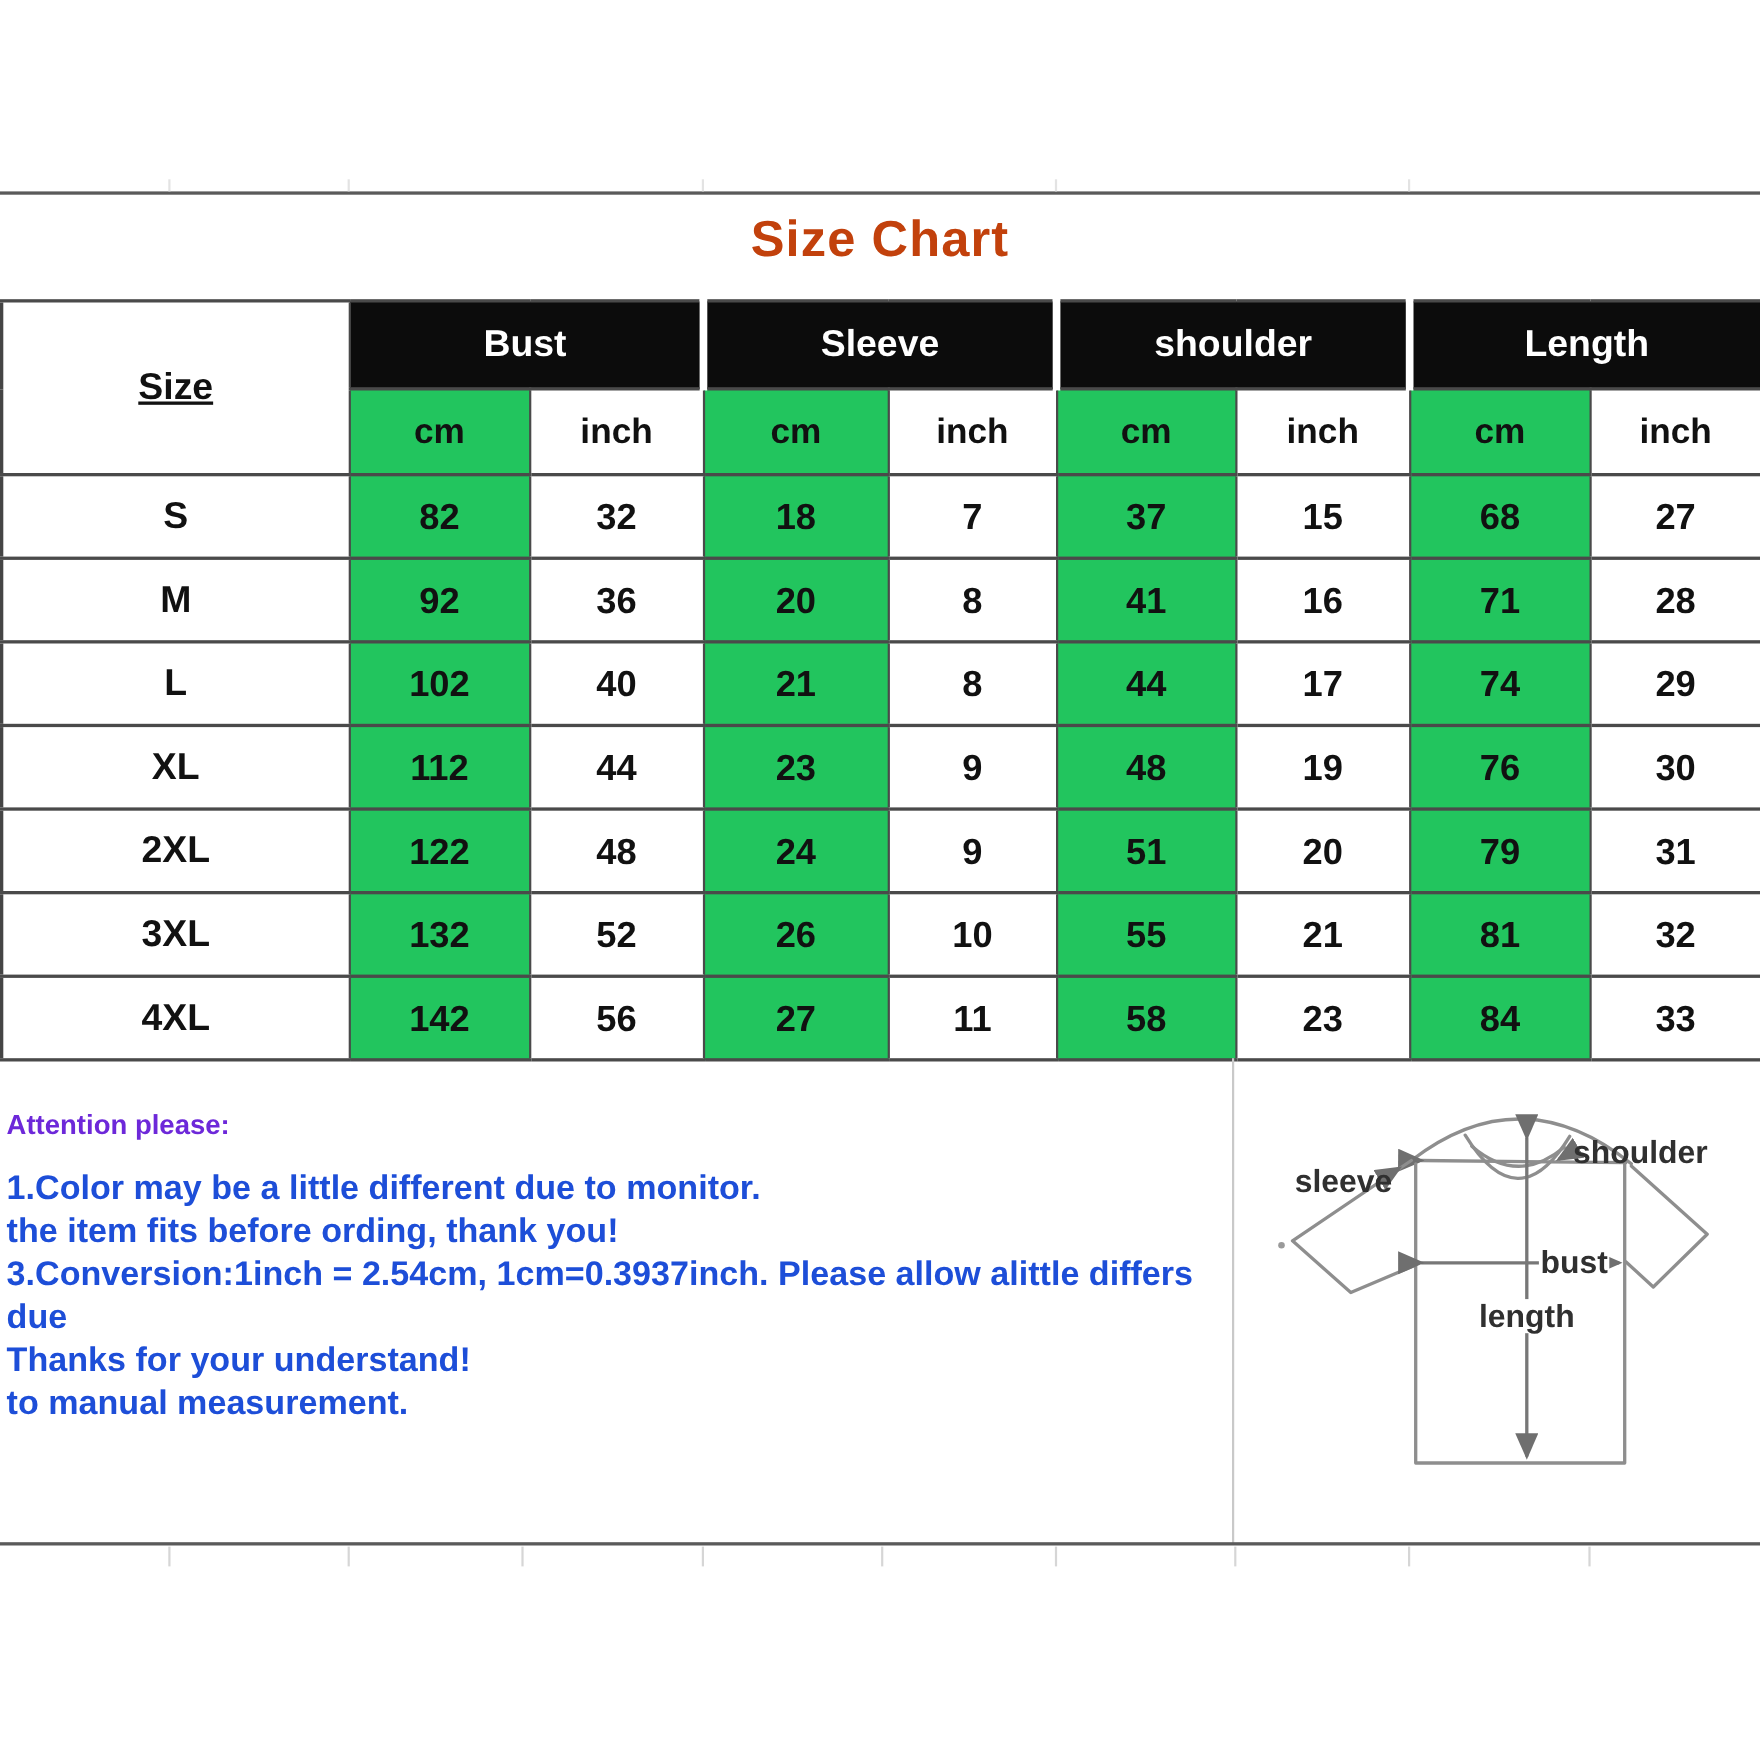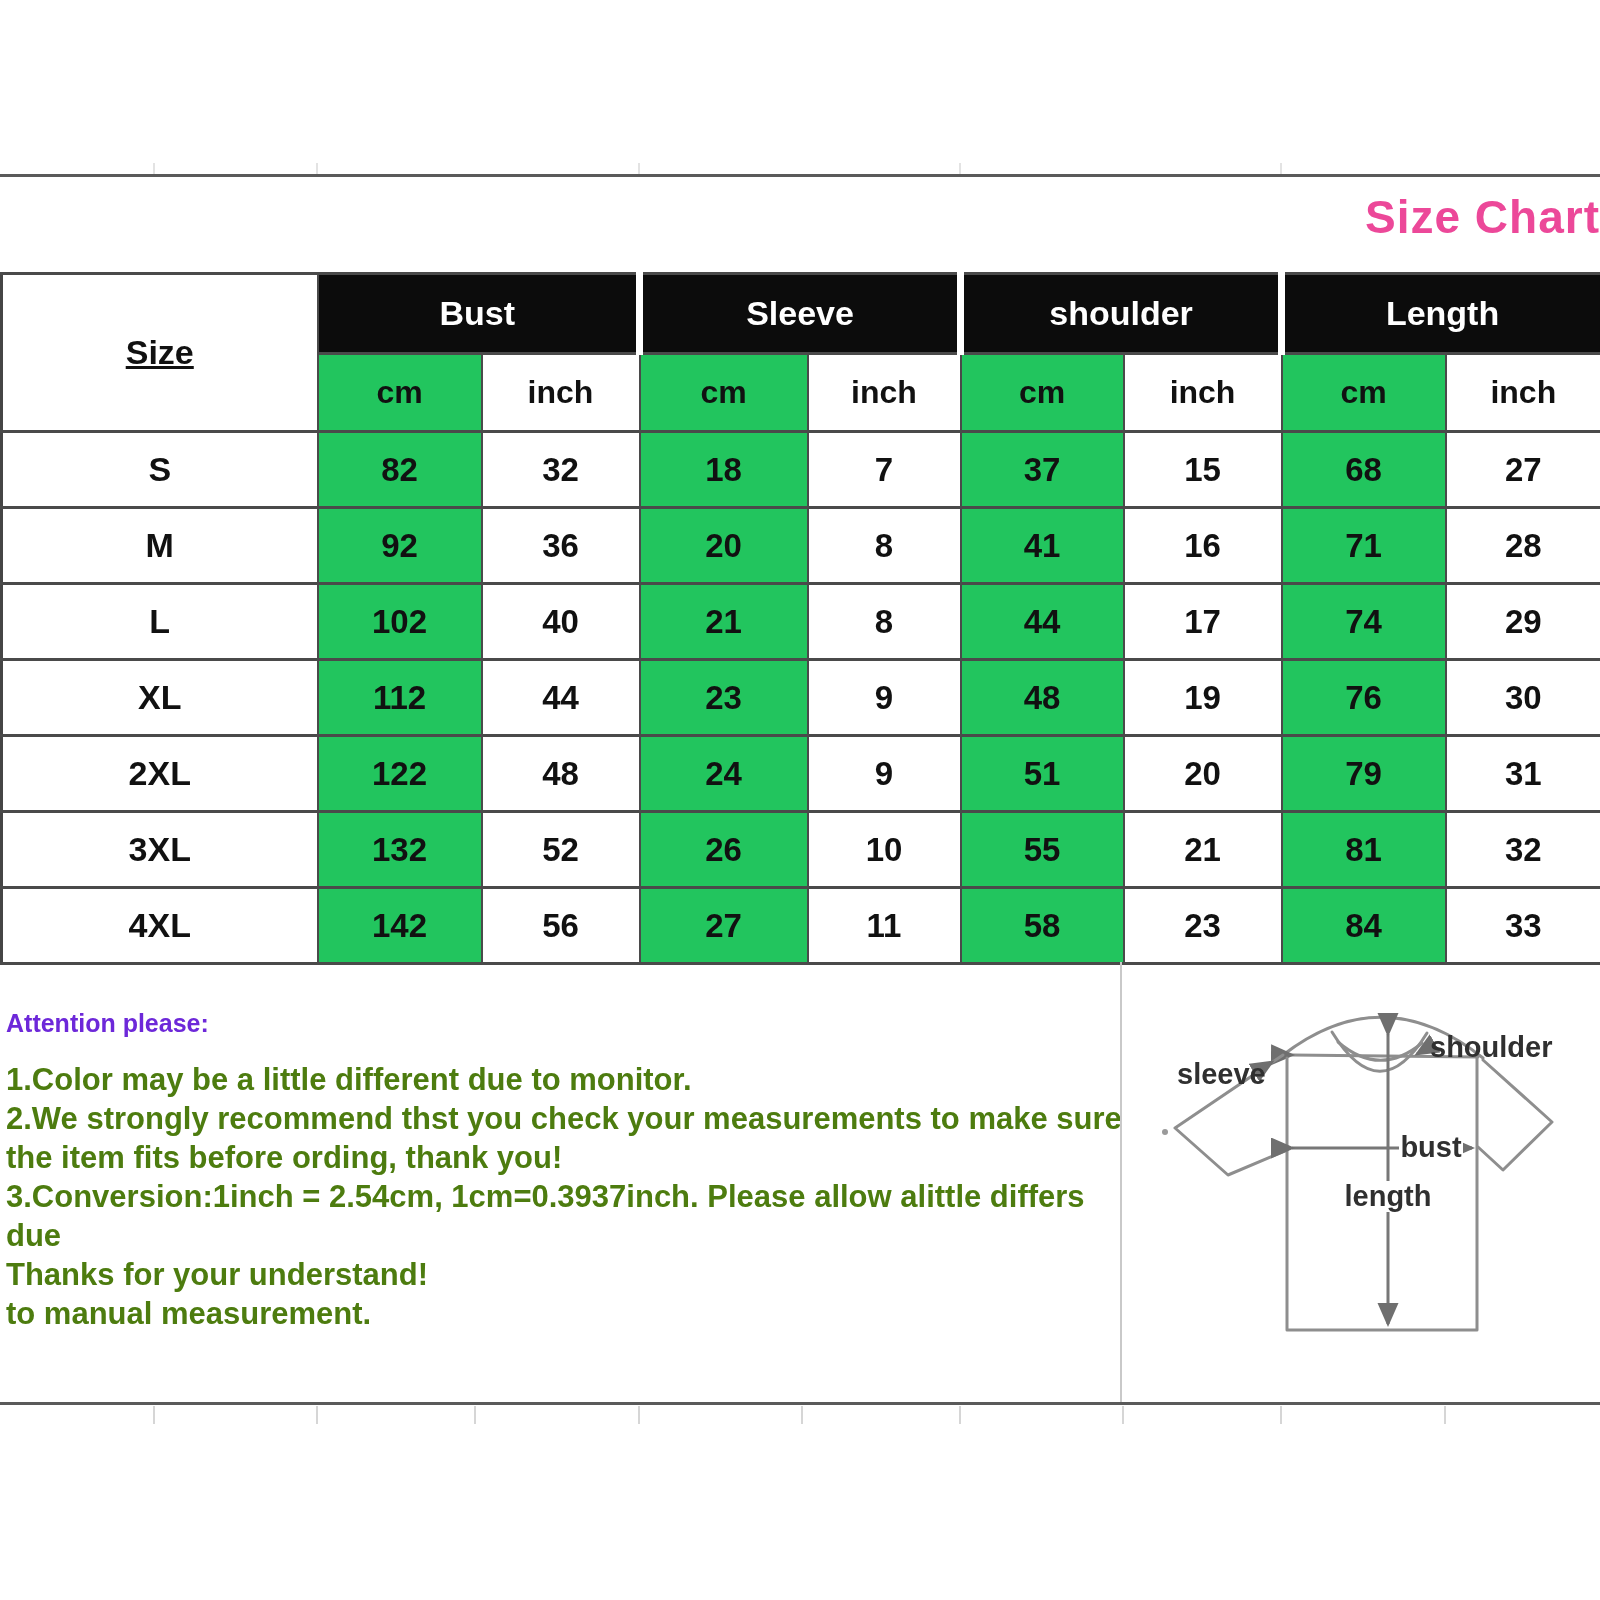--- a/index.html
+++ b/index.html
@@ -4,22 +4,22 @@
 <style>
   html,body{margin:0;padding:0;background:#ffffff;}
   #page{position:relative;width:1600px;height:1600px;background:#ffffff;overflow:hidden;
         font-family:"Liberation Sans",sans-serif;font-weight:bold;color:#141414;}
 
   
   .hline{position:absolute;left:0;width:1600px;height:3px;background:#5a5a5a;}
   .tick{position:absolute;width:2px;background:#d6d6d6;}
 
   
-  .title{position:absolute;top:190px;left:0;width:1600px;text-align:right;
-         font-size:46px;letter-spacing:1px;color:#ec4899;}
+  .title{position:absolute;top:190px;left:0;width:1600px;text-align:center;
+         font-size:46px;letter-spacing:1px;color:#c2410c;}
 
   
   table.size-chart{position:absolute;top:272px;left:0;width:1600px;border-collapse:collapse;
         table-layout:fixed;text-align:center;}
   .size-chart th,.size-chart td{border:2px solid #4a4a4a;border-top-width:3px;border-bottom-width:3px;
         padding:0;vertical-align:middle;color:#111;}
   .size-chart{border:3px solid #454545;}
   tr.r-group{height:80px;}
   tr.r-unit{height:78px;}
   tr.r-data{height:76px;}
@@ -28,21 +28,21 @@
   th.size-head{background:#ffffff;font-size:34px;text-decoration:underline;}
   .u{font-size:32px;}
   .cm{background:#22c55e;}
   .in{background:#ffffff;}
   td.size-label{background:#ffffff;font-size:34px;}
   td.val{font-size:33px;}
 
   
   .attention{position:absolute;left:6px;top:1000px;width:1125px;}
   .attention .head{font-size:25px;line-height:46px;color:#6d28d9;margin-bottom:14px;}
-  .attention .line{font-size:31px;line-height:39px;color:#4d7c0f;}
+  .attention .line{font-size:31px;line-height:39px;color:#1d4ed8;}
 
   
   .faint-vline{position:absolute;left:1120px;top:962px;width:2px;height:441px;background:#c9c9c9;}
   svg.tee{position:absolute;left:1100px;top:960px;width:500px;height:440px;}
   svg.tee text{font-family:"Liberation Sans",sans-serif;font-weight:bold;font-size:29px;fill:#303030;}
 </style>
 </head>
 <body>
 
 <div id="page">
@@ -162,21 +162,20 @@
       <td class="val in">23</td>
       <td class="val cm">84</td>
       <td class="val in">33</td>
     </tr>
   </tbody>
     </table>
 
   <div class="attention">
     <div class="head">Attention please:</div>
     <div class="line">1.Color may be a little different due to monitor.</div>
-    <div class="line">2.We strongly recommend thst you check your measurements to make sure</div>
     <div class="line">the item fits before ording, thank you!</div>
     <div class="line">3.Conversion:1inch = 2.54cm, 1cm=0.3937inch. Please allow alittle differs due</div>
     <div class="line">Thanks for your understand!</div>
     <div class="line">to manual measurement.</div>
   </div>
 
   <div class="faint-vline"></div>
 
   <svg class="tee" viewBox="0 0 500 440">
     <defs>

